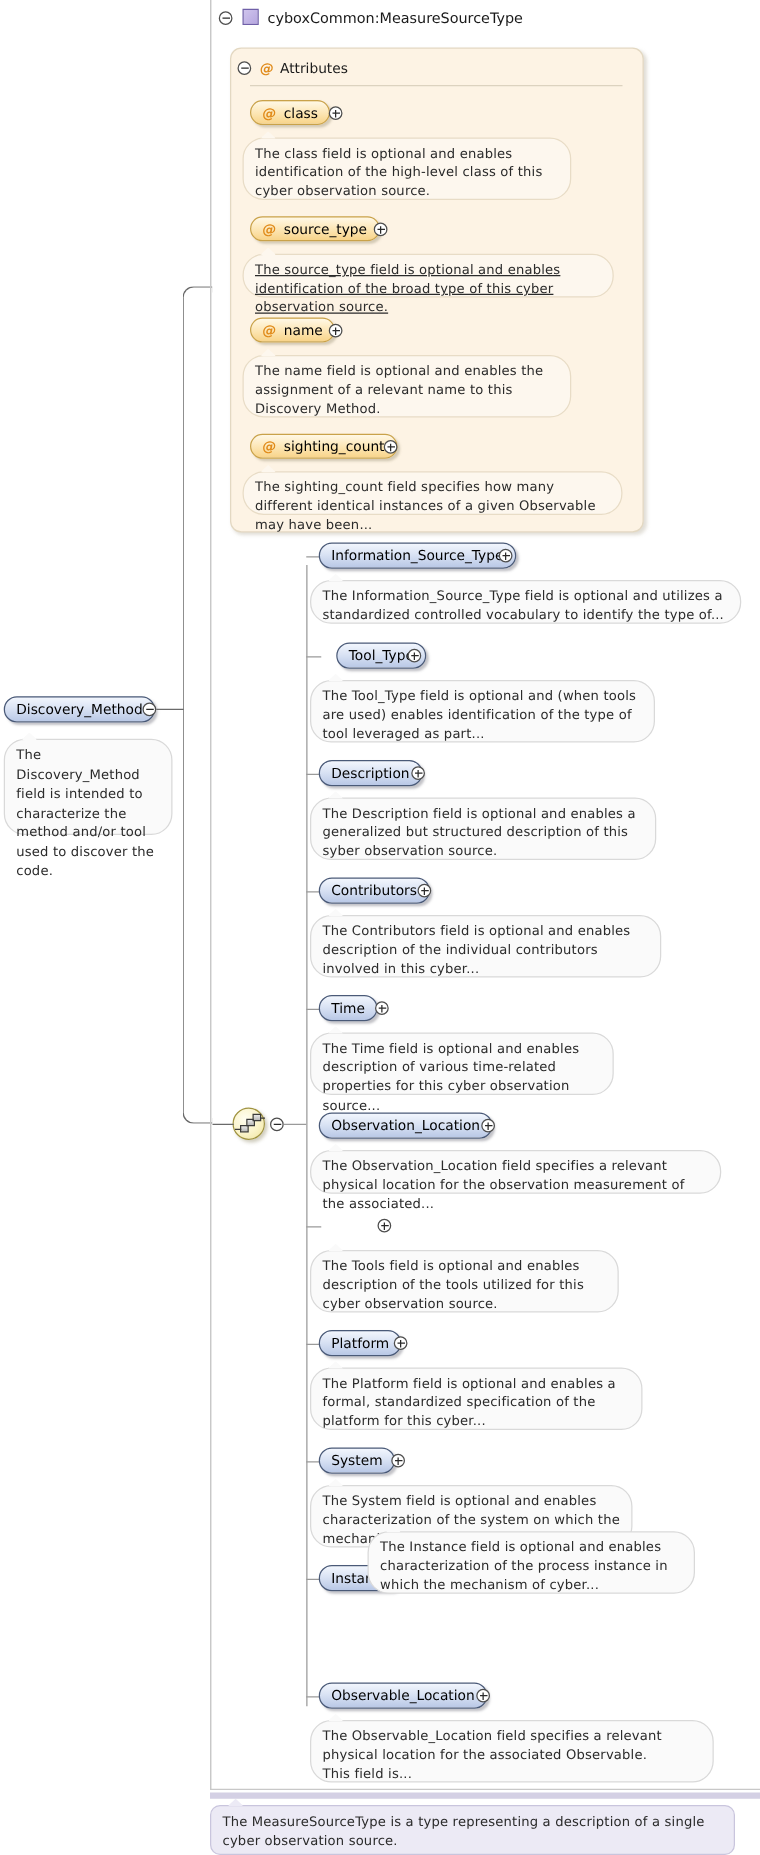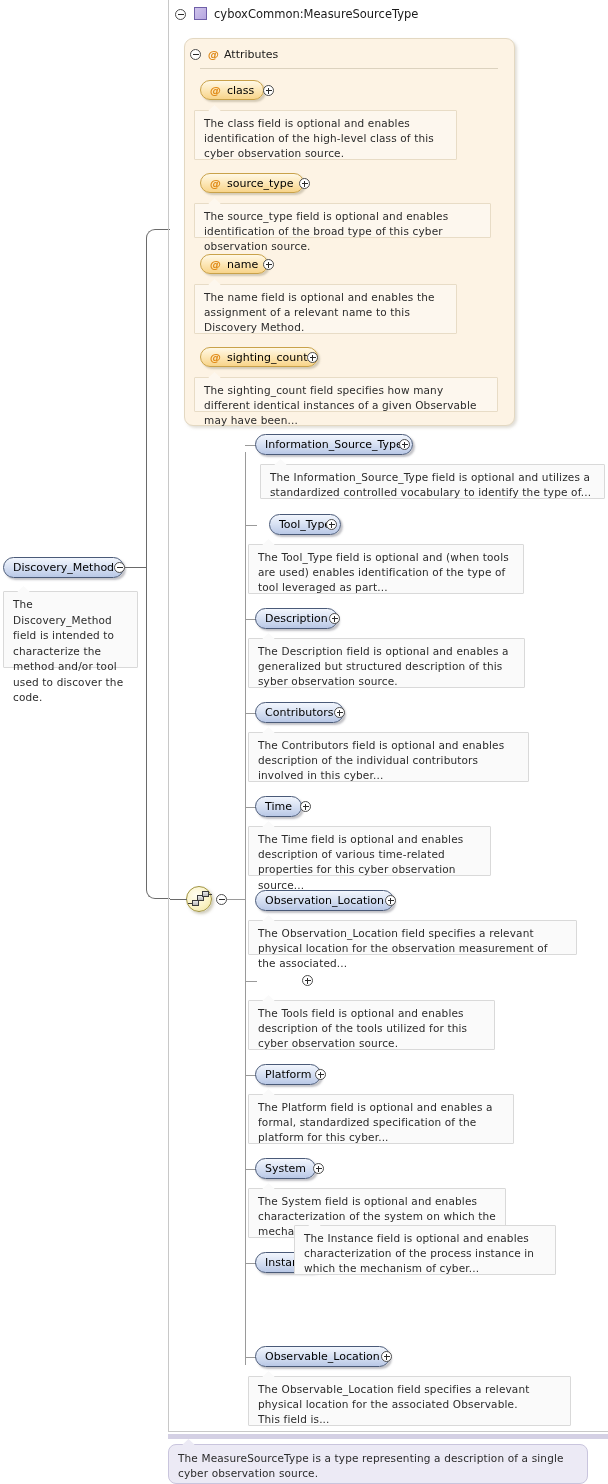--- a/index.html
+++ b/index.html
@@ -54,21 +54,21 @@
     color: #e08a19;
     font-style: italic;
     font-weight: bold;
     font-size: 11px;
   }
 
   
   .doc {
     position: absolute;
     border: 1px solid #d9d9d9;
-    border-radius: 1px;
+    border-radius: 17px;
     background: #fafafa;
     color: #2b2b2b;
     font-size: 10.5px;
     line-height: 15.2px;
     padding: 5px 8px 5px 9px;
     letter-spacing: 0.15px;
   }
   .doc.attr {
     background: #fdf7ee;
     border-color: #e8dcc6;
@@ -233,21 +233,21 @@
     <span>class</span>
   </div>
   <div class="tog plus" style="left:263px; top:85px;"></div>
   <div class="doc attr" style="left:194px; top:110px; width:263px; height:50px;">The class field is optional and enables identification of the high-level class of this cyber observation source.</div>
 
   <div class="apill" style="left:200px; top:173px;">
     <span class="at-glyph">@</span>
     <span>source_type</span>
   </div>
   <div class="tog plus" style="left:299px; top:178px;"></div>
-  <div class="doc attr" style="left:194px; top:203px; width:297px; height:35px;">The source_type field is optional and enables identification of the broad type of this cyber observation source.</div>
+  <div class="doc attr" style="left:194px; top:203px; width:297px; height:35px;text-decoration:underline;">The source_type field is optional and enables identification of the broad type of this cyber observation source.</div>
 
   <div class="apill" style="left:200px; top:254px;">
     <span class="at-glyph">@</span>
     <span>name</span>
   </div>
   <div class="tog plus" style="left:263px; top:259px;"></div>
   <div class="doc attr" style="left:194px; top:284px; width:263px; height:50px;">The name field is optional and enables the assignment of a relevant name to this Discovery Method.</div>
 
   <div class="apill" style="left:200px; top:347px;">
     <span class="at-glyph">@</span>
@@ -280,21 +280,21 @@
   <div class="ln h" style="left:227px; top:899px; width:18px;"></div>
 
   <div class="ln v" style="left:245px; top:452px; height:913px;"></div>
 
   <div class="ln h" style="left:245px; top:445px; width:12px;"></div>
 
   <div class="pill" style="left:255px; top:434px;">
     <span>Information_Source_Type</span>
   </div>
   <div class="tog plus" style="left:399px; top:439px;"></div>
-  <div class="doc" style="left:260px; top:464px; width:345px; height:35px;">The Information_Source_Type field is optional and utilizes a standardized controlled vocabulary to identify the type of...</div>
+  <div class="doc" style="left:248px; top:464px; width:345px; height:35px;">The Information_Source_Type field is optional and utilizes a standardized controlled vocabulary to identify the type of...</div>
 
   <div class="ln h" style="left:245px; top:525px; width:12px;"></div>
   <div class="pill" style="left:269px; top:514px;">
     <span>Tool_Type</span>
   </div>
   <div class="tog plus" style="left:326px; top:519px;"></div>
   <div class="doc" style="left:248px; top:544px; width:276px; height:50px;">The Tool_Type field is optional and (when tools are used) enables identification of the type of tool leveraged as part...</div>
 
   <div class="ln h" style="left:245px; top:619px; width:12px;"></div>
   <div class="pill" style="left:255px; top:608px;justify-content:flex-end;">

